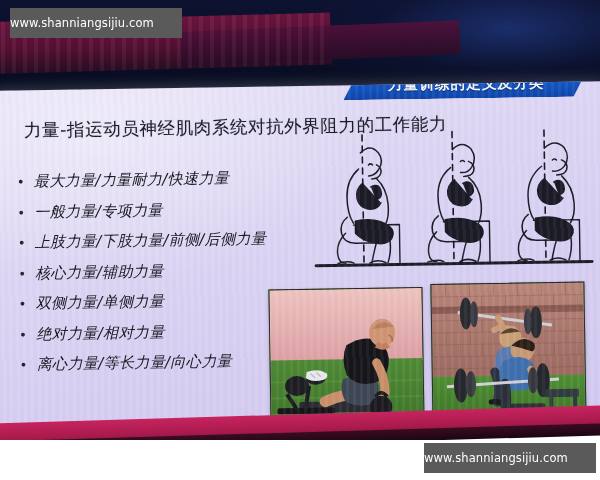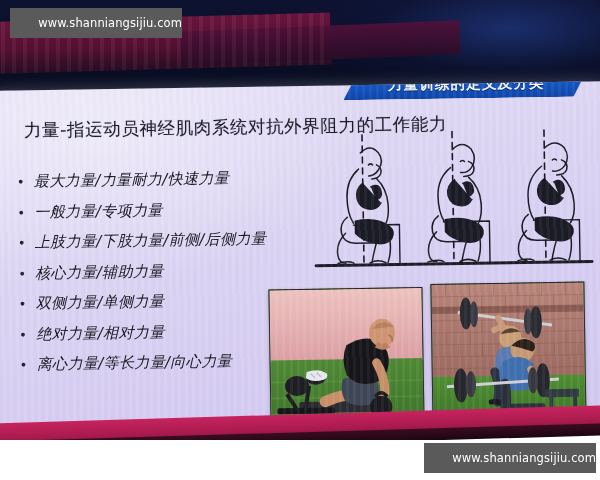--- a/index.html
+++ b/index.html
@@ -111,21 +111,21 @@
     background:linear-gradient(180deg,#3b0b22 0%,#1b0612 100%);
     transform:rotate(-1.7deg);
   }
   .floor{
     position:absolute;left:0;top:440px;width:600px;height:40px;background:#ffffff;
   }
 
   
   .wm{
     position:absolute;background:#5a5a5a;
-    display:flex;align-items:center;justify-content:flex-end;
+    display:flex;align-items:center;justify-content:flex-start;
   }
   .wm span{
     color:#ffffff;font-size:11.5px;letter-spacing:.1px;white-space:nowrap;
     font-family:"DejaVu Sans","Liberation Sans",sans-serif;
   }
   .wm-top{left:10px;top:8px;width:172px;height:30px;}
   .wm-bot{left:424px;top:443px;width:172px;height:30px;}
 
   svg{display:block;}
 </style>

